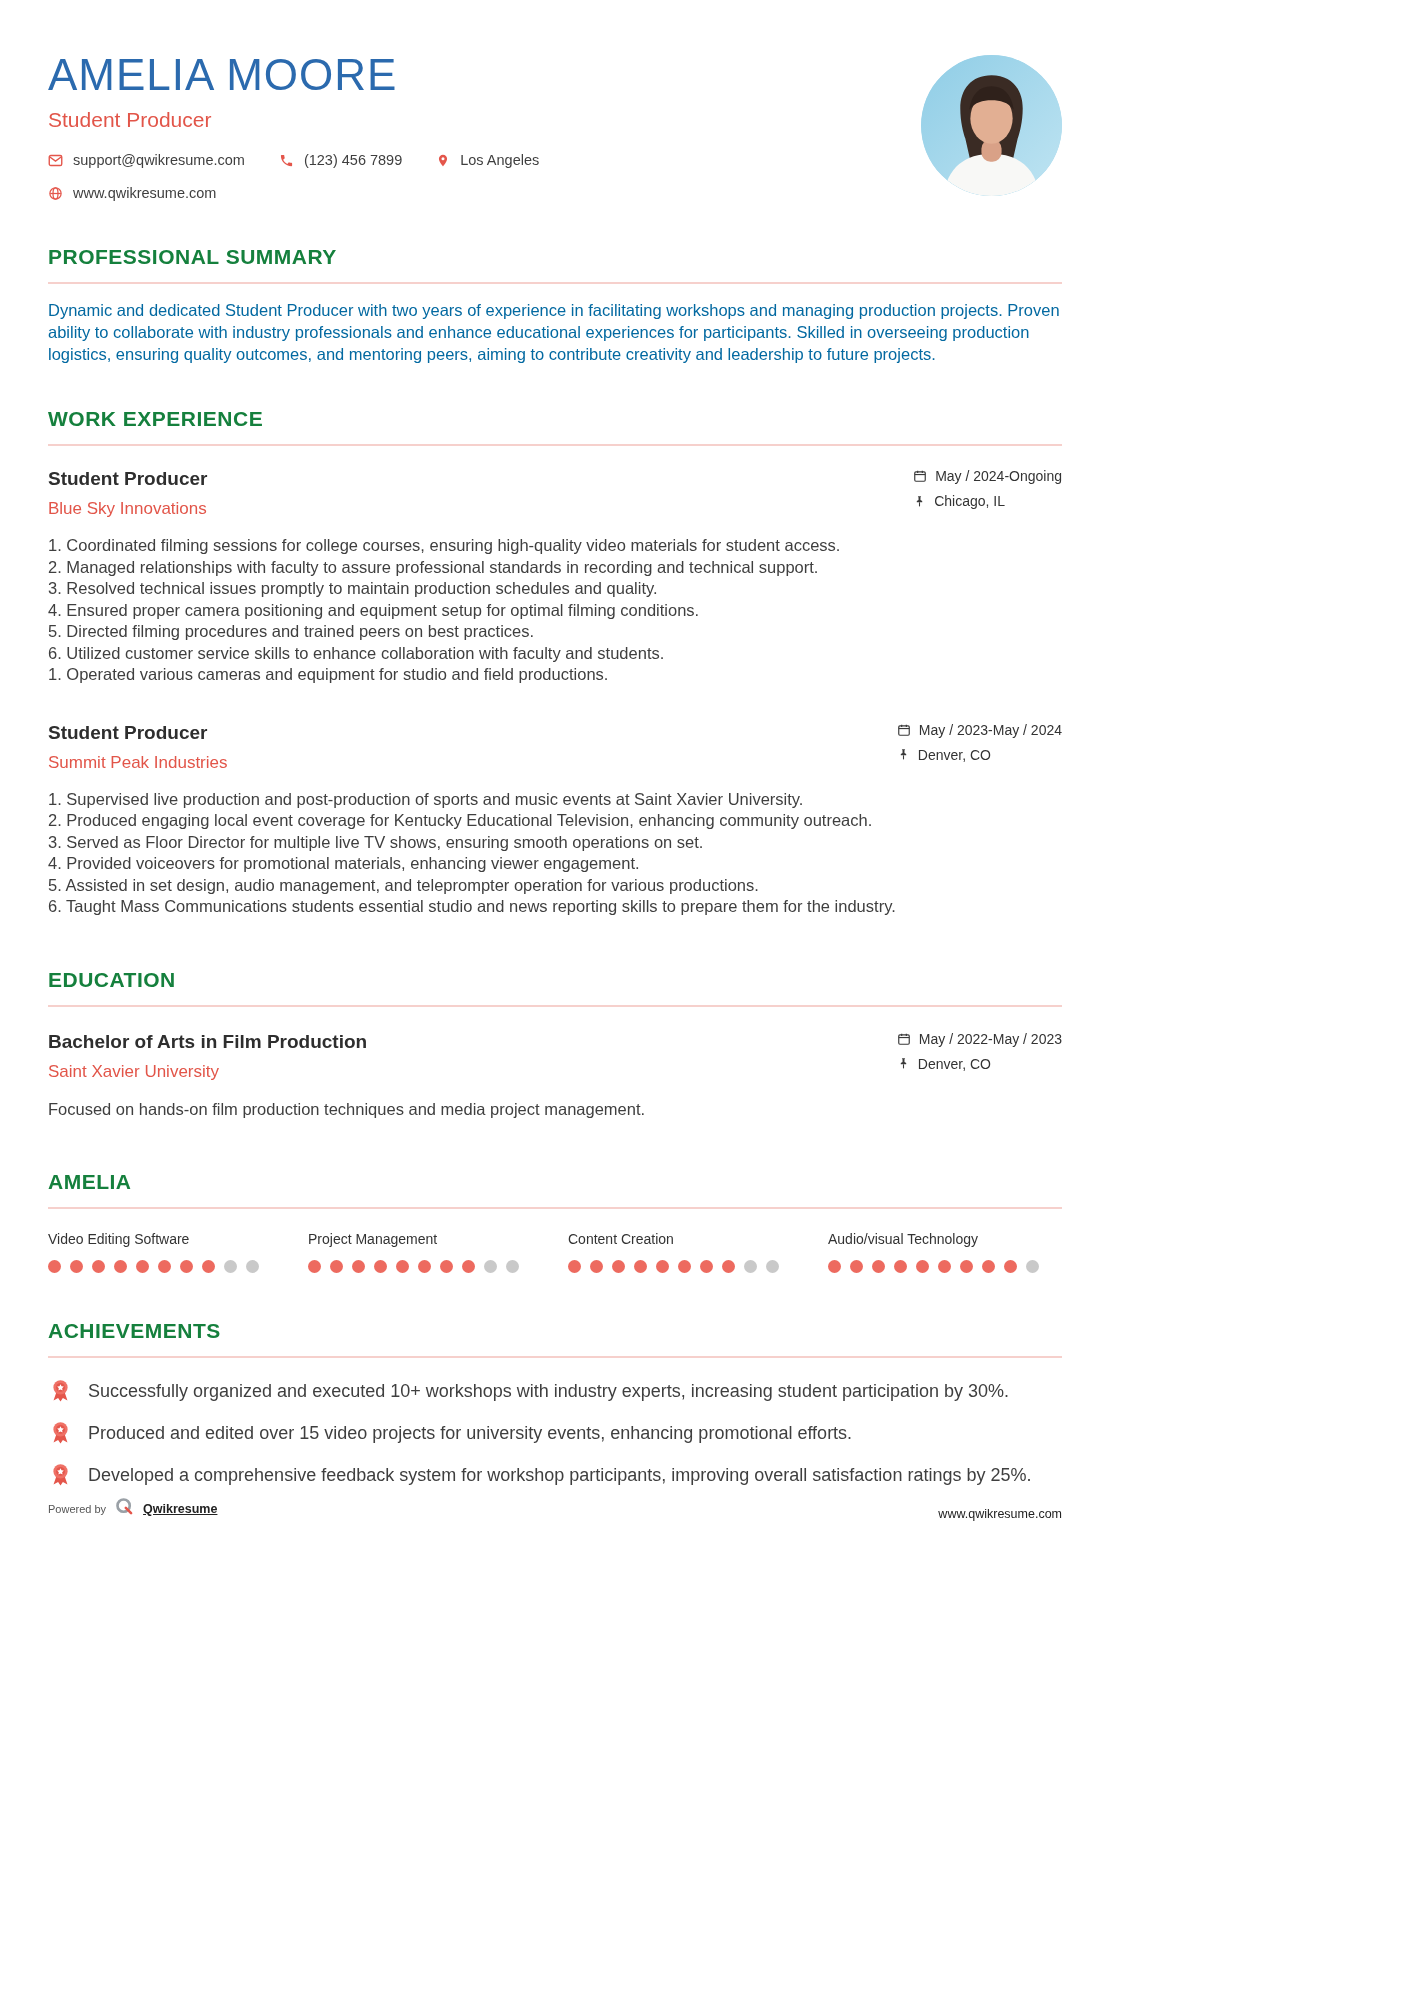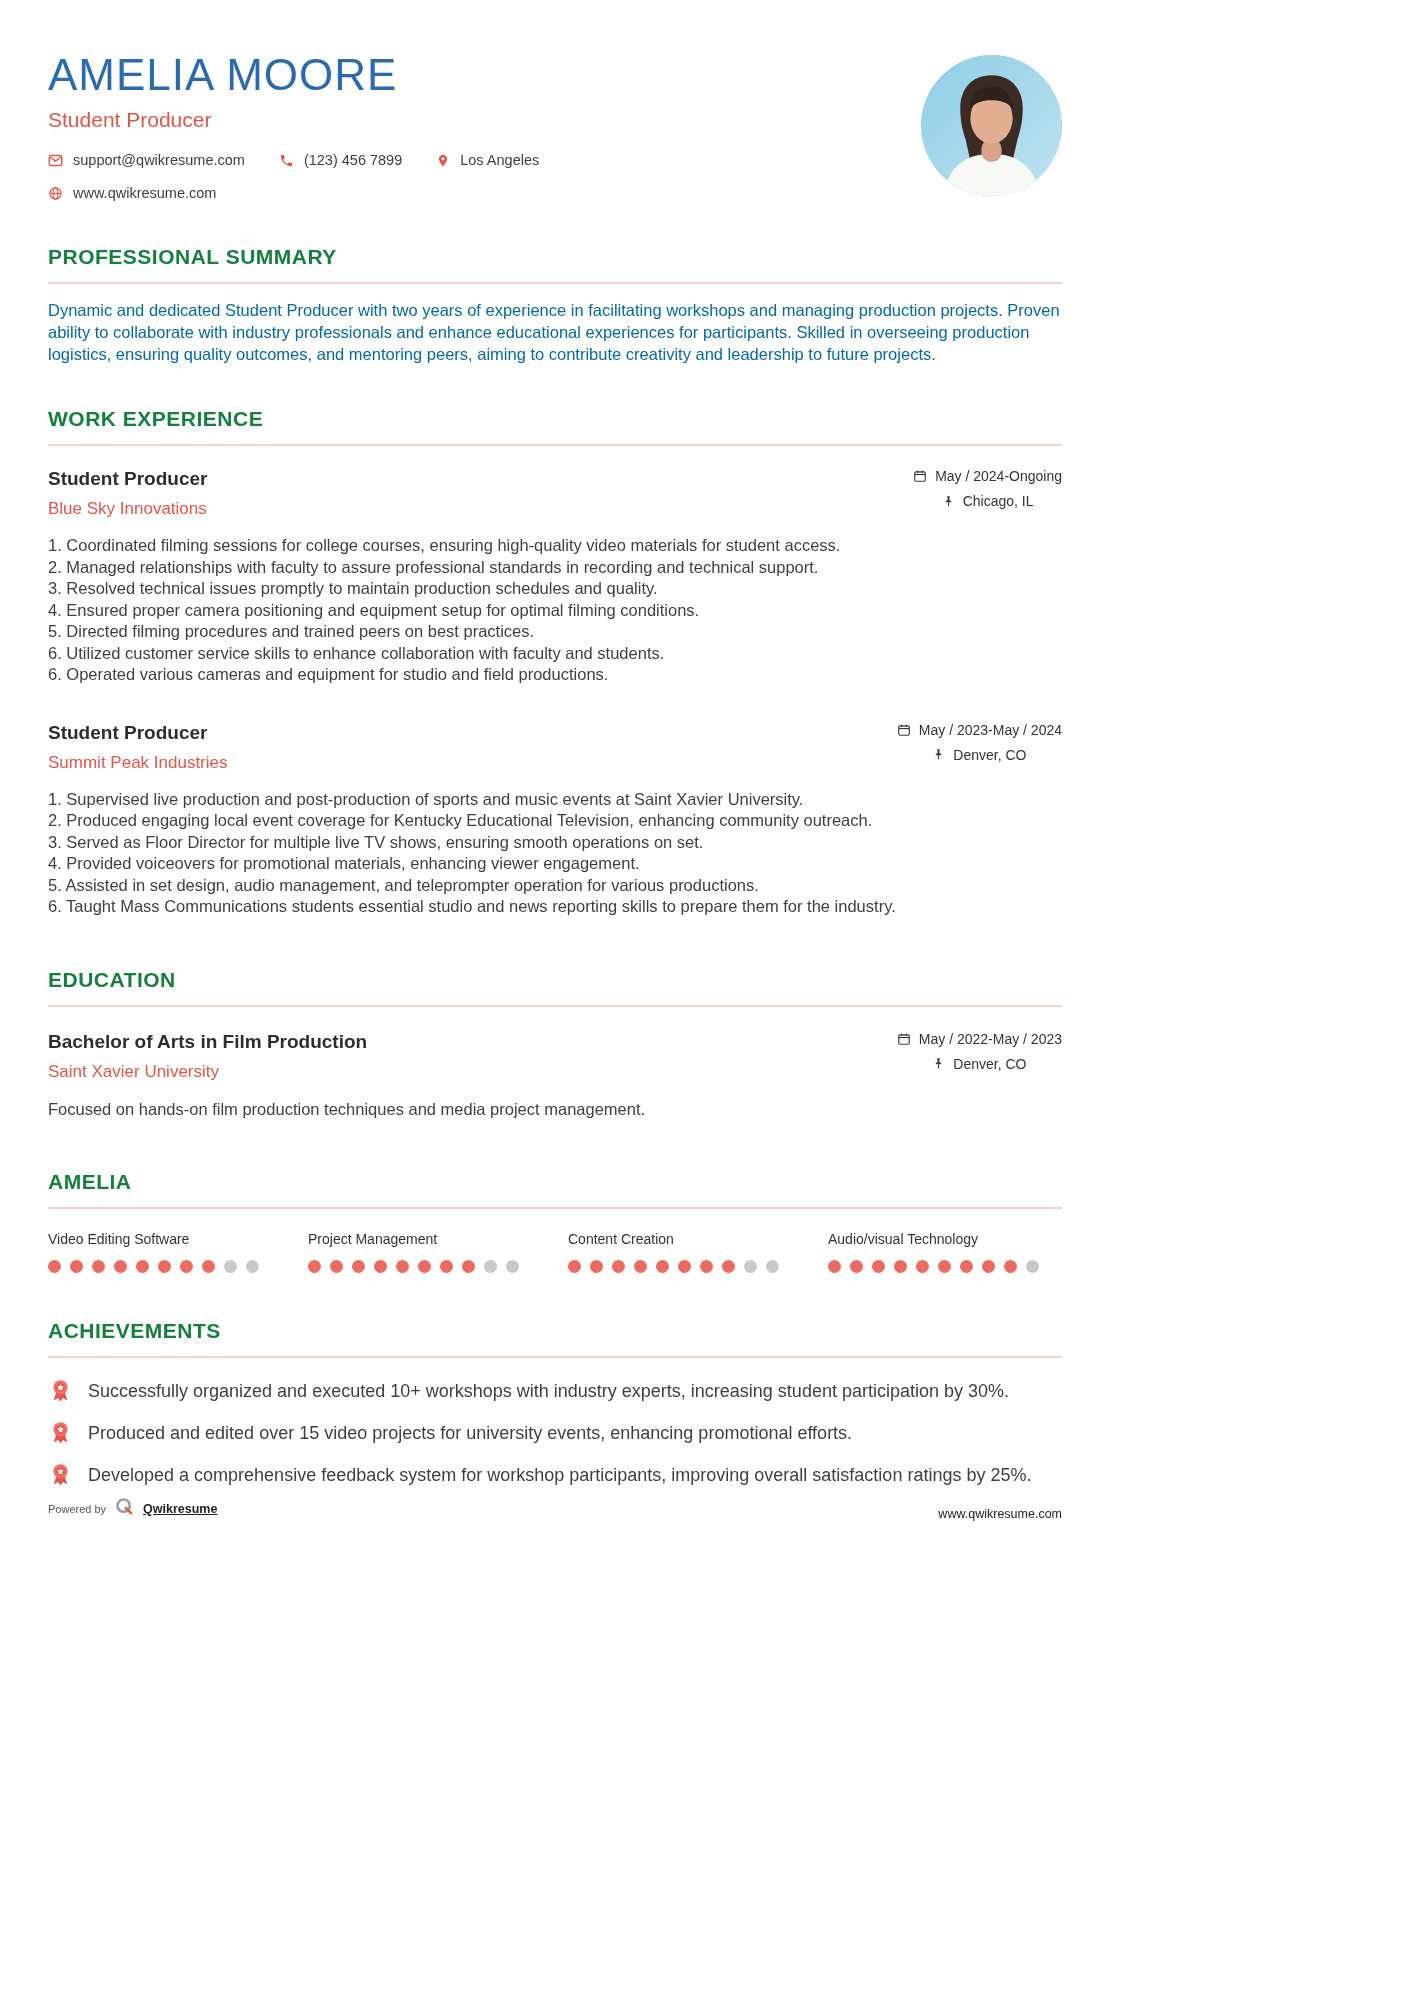--- a/index.html
+++ b/index.html
@@ -33,21 +33,21 @@
 
   .summary-text{margin:15px 0 0 0;font-size:16.5px;line-height:22px;color:#0369a1;}
 
   
   .job{margin-top:24px;}
   .job:first-child{margin-top:22px;}
   .job + .job{margin-top:36px;}
   .job-head{display:flex;justify-content:space-between;align-items:flex-start;}
   .job-title{margin:0;font-size:19px;font-weight:700;color:#2e2e2e;}
   .job-company{margin-top:9px;font-size:17px;color:#e25549;}
-  .meta-col{display:flex;flex-direction:column;align-items:center;gap:9px;}
+  .meta-col{display:flex;flex-direction:column;align-items:flex-start;gap:9px;}
   .meta-row{display:flex;align-items:center;gap:8px;font-size:14px;color:#333;}
   .meta-row svg{display:block;}
   .job-bullets{list-style:none;margin:16px 0 0 0;padding:0;}
   .job-bullets li{font-size:16.5px;line-height:21.5px;color:#3f3f3f;}
 
   
   .edu-desc{margin:16px 0 0 0;font-size:16.5px;line-height:22px;color:#3f3f3f;}
 
   
   .skills-grid{display:grid;grid-template-columns:repeat(4,1fr);column-gap:26px;margin-top:22px;}
@@ -159,21 +159,21 @@
         </div>
       </div>
     </div>
     <ol class="job-bullets">
               <li>1. Coordinated filming sessions for college courses, ensuring high-quality video materials for student access.</li>
               <li>2. Managed relationships with faculty to assure professional standards in recording and technical support.</li>
               <li>3. Resolved technical issues promptly to maintain production schedules and quality.</li>
               <li>4. Ensured proper camera positioning and equipment setup for optimal filming conditions.</li>
               <li>5. Directed filming procedures and trained peers on best practices.</li>
               <li>6. Utilized customer service skills to enhance collaboration with faculty and students.</li>
-              <li>6. Operated various cameras and equipment for studio and field productions.</li>
+              <li>1. Operated various cameras and equipment for studio and field productions.</li>
             </ol>
   </article>
 
   <article class="job">
     <div class="job-head">
       <div>
         <h3 class="job-title">Student Producer</h3>
         <div class="job-company">Summit Peak Industries</div>
       </div>
       <div class="meta-col">

